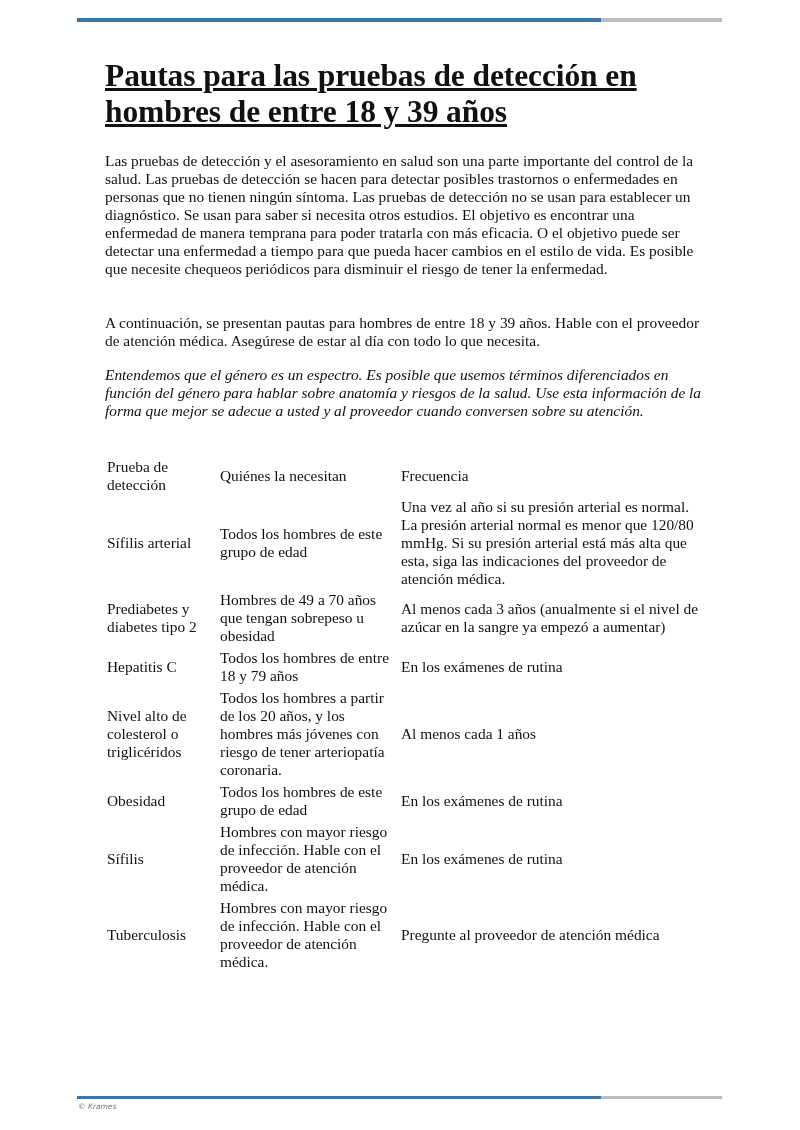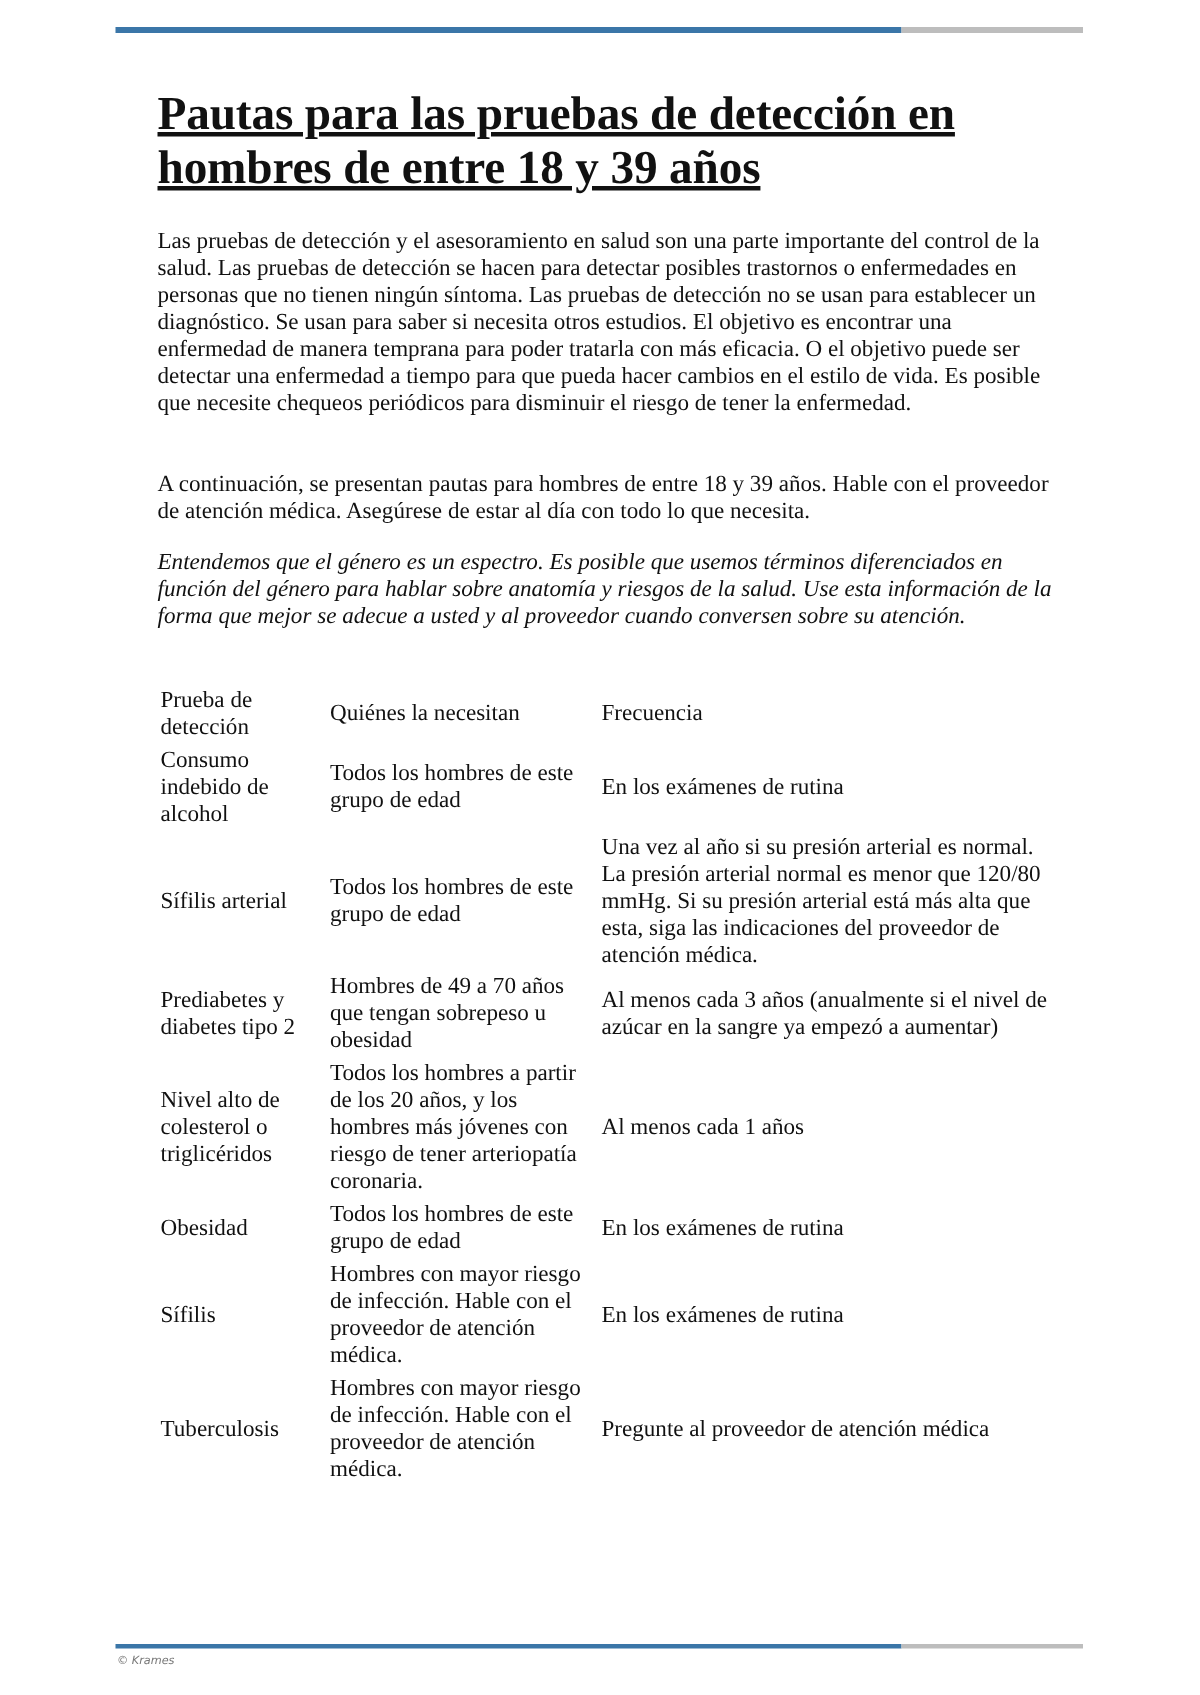--- a/index.html
+++ b/index.html
@@ -44,34 +44,34 @@
 
 <table>
   <thead>
     <tr style="height:41px">
       <td class="c1">Prueba de detección</td>
       <td class="c2">Quiénes la necesitan</td>
       <td class="c3">Frecuencia</td>
     </tr>
   </thead>
   <tbody>
-    <tr style="height:58px">
-      <td class="c1">Consumo indebido de alcohol</td>
-      <td class="c2">Todos los hombres de este grupo de edad</td>
-      <td class="c3">En los exámenes de rutina</td>
-    </tr>
     <tr style="height:93px">
       <td class="c1">Sífilis arterial</td>
       <td class="c2">Todos los hombres de este grupo de edad</td>
       <td class="c3">Una vez al año si su presión arterial es normal. La presión arterial normal es menor que 120/80 mmHg. Si su presión arterial está más alta que esta, siga las indicaciones del proveedor de atención médica.</td>
     </tr>
     <tr style="height:58px">
       <td class="c1">Prediabetes y diabetes tipo 2</td>
       <td class="c2">Hombres de 49 a 70 años que tengan sobrepeso u obesidad</td>
       <td class="c3">Al menos cada 3 años (anualmente si el nivel de azúcar en la sangre ya empezó a aumentar)</td>
+    </tr>
+    <tr style="height:40px">
+      <td class="c1">Hepatitis C</td>
+      <td class="c2">Todos los hombres de entre 18 y 79 años</td>
+      <td class="c3">En los exámenes de rutina</td>
     </tr>
     <tr style="height:94px">
       <td class="c1">Nivel alto de colesterol o triglicéridos</td>
       <td class="c2">Todos los hombres a partir de los 20 años, y los hombres más jóvenes con riesgo de tener arteriopatía coronaria.</td>
       <td class="c3">Al menos cada 1 años</td>
     </tr>
     <tr style="height:40px">
       <td class="c1">Obesidad</td>
       <td class="c2">Todos los hombres de este grupo de edad</td>
       <td class="c3">En los exámenes de rutina</td>

